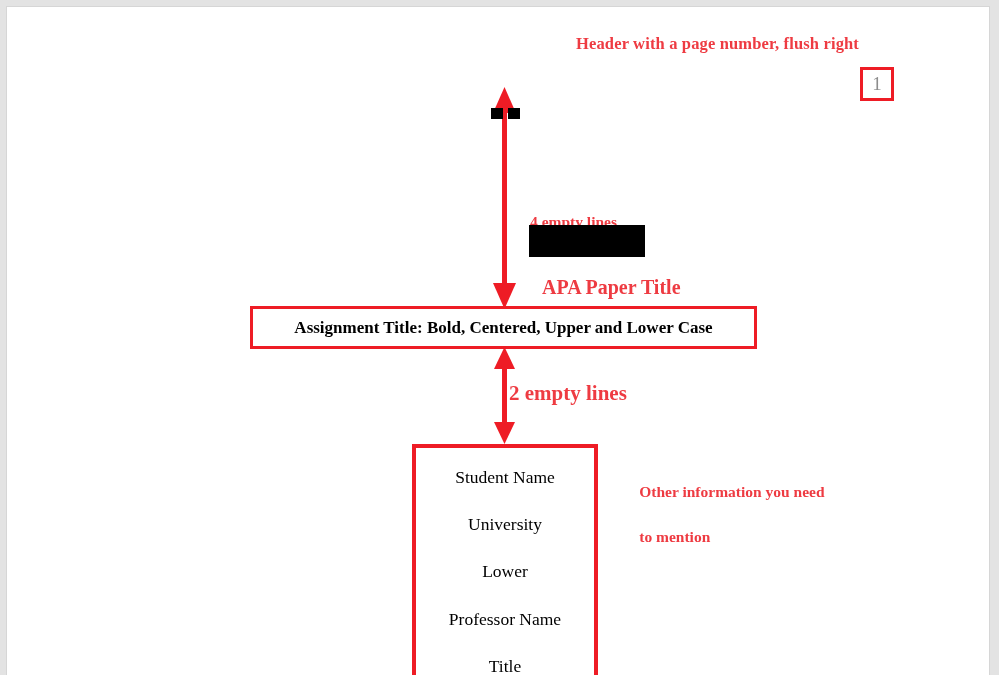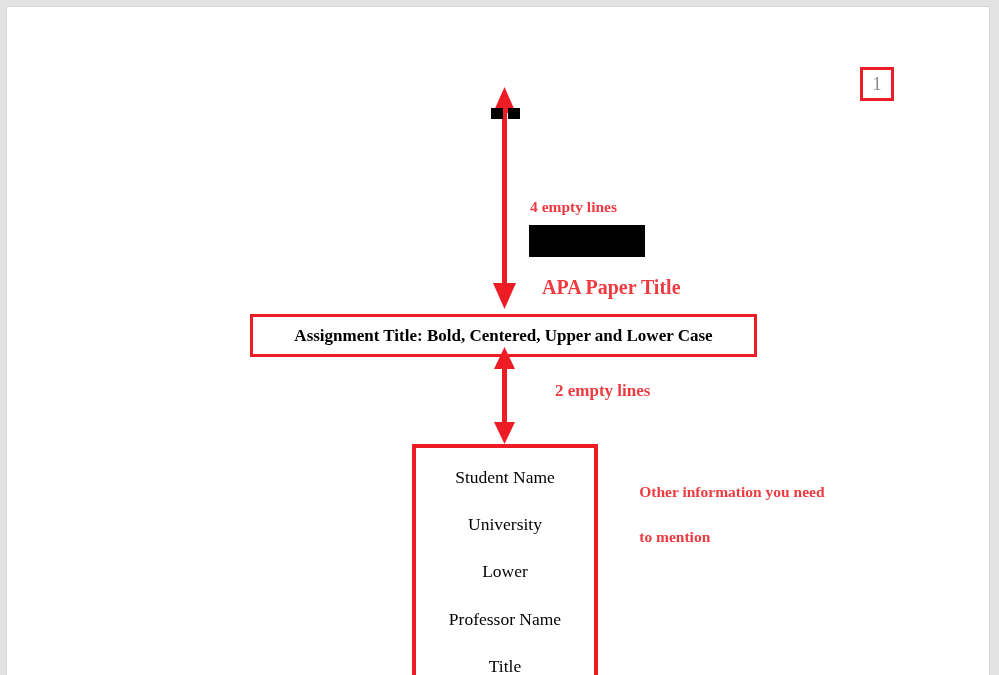--- a/index.html
+++ b/index.html
@@ -45,32 +45,32 @@
     line-height: 1.22;
   }
   #header-note {
     left: 569px;
     top: 27px;
     font-size: 16.5px;
     letter-spacing: 0.15px;
   }
   #note-4lines {
     left: 523px;
-    top: 191px;
+    top: 206px;
     font-size: 15.5px;
   }
   #note-apa {
     left: 535px;
     top: 268px;
     font-size: 20px;
   }
   #note-2lines {
-    left: 548px;
+    left: 502px;
     top: 374px;
-    font-size: 17px;
+    font-size: 21px;
   }
   #note-other {
     left: 609px;
     top: 452px;
     font-size: 15.5px;
     line-height: 1.45;
   }
 
   
   #pagenum-box {
@@ -131,21 +131,20 @@
     left: 243px;
     top: 299px;
     width: 507px;
     height: 43px;
     border: 3px solid #ee1c25;
     box-sizing: border-box;
     background: #ffffff;
     display: flex;
     align-items: center;
     justify-content: center;
-    margin-top: 8px;
   }
   #title-text {
     color: #000000;
     font-weight: bold;
     font-size: 17px;
     font-family: "Liberation Serif", "DejaVu Serif", serif;
     white-space: nowrap;
   }
 
   #info-box {
@@ -170,20 +169,21 @@
     text-align: center;
     white-space: nowrap;
   }
 </style>
 </head>
 <body>
 
 <div id="page">
   <div id="sheet">
 
+    <div class="annot" id="header-note">Header with a page number, flush right</div>
 
     <div id="pagenum-box">
       <div id="pagenum-value">1</div>
     </div>
 
     <svg class="arrow-svg" id="arrow-long" width="56" height="225" viewBox="0 0 56 225">
       <line x1="27.5" y1="24" x2="27.5" y2="212" stroke="#ee1c25" stroke-width="5"></line>
       <polygon points="27.5,0 39,26 16,26" fill="#ee1c25"></polygon>
       <polygon points="27.5,222 39,196 16,196" fill="#ee1c25"></polygon>
     </svg>

